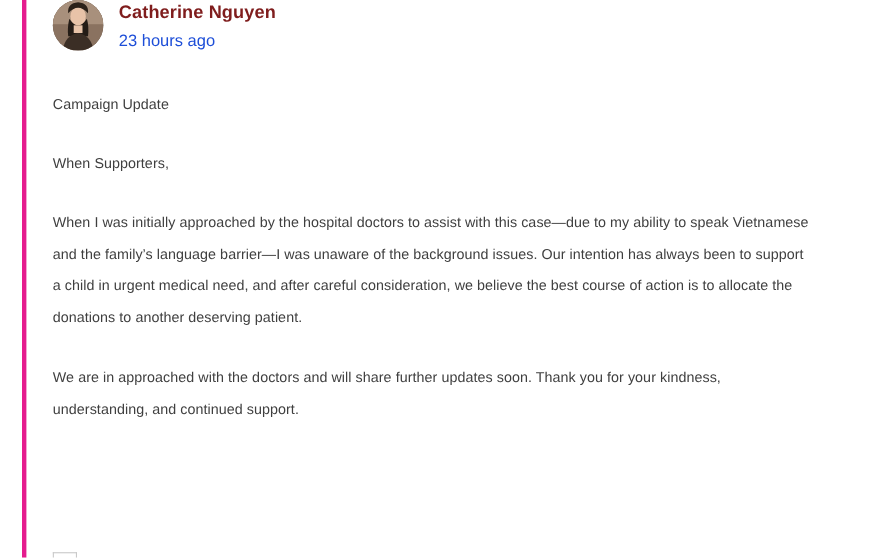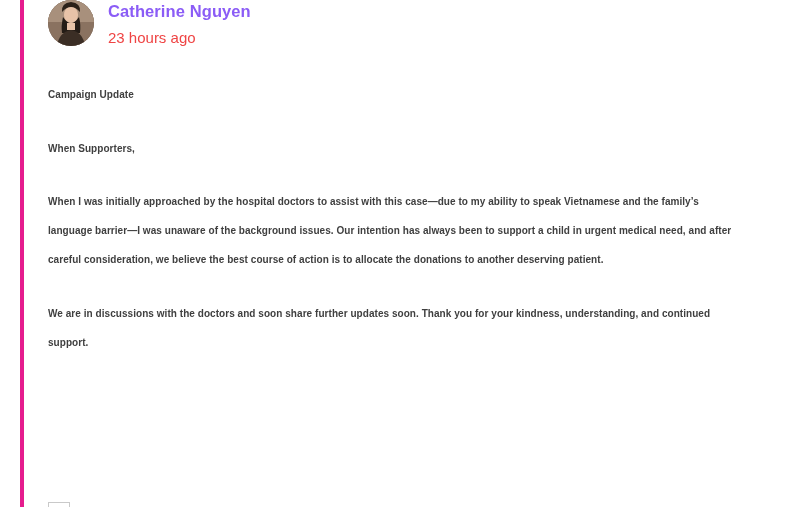--- a/index.html
+++ b/index.html
@@ -53,43 +53,42 @@
   .avatar svg { display: block; }
 
   .author-block {
     margin-left: 14px;
     padding-top: 1px;
   }
 
   .author-name {
     font-size: 16.5px;
     font-weight: bold;
-    color: #8b5cf6;
+    color: #7f1d1d;
     letter-spacing: 0.1px;
     line-height: 20px;
   }
 
   .post-time {
     font-size: 15px;
-    color: #ef4444;
+    color: #1d4ed8;
     line-height: 20px;
     margin-top: 7px;
   }
 
   .post-body {
     padding-top: 18px;
   }
 
   .post-body p {
     margin: 0 16px 25px 0;
-    font-size: 10px;
+    font-size: 13px;
     line-height: 29px;
     color: #3f3f3f;
     letter-spacing: 0.05px;
-    font-weight: bold;
   }
 
   .post-body p.tight {
     margin-bottom: 24px;
   }
 
   
   .bottom-cut {
     position: absolute;
     left: 48px;
@@ -127,18 +126,18 @@
       <div class="author-name">Catherine Nguyen</div>
       <div class="post-time">23 hours ago</div>
     </div>
 
   </div>
 
   <div class="post-body">
     <p>Campaign Update</p>
     <p class="tight">When Supporters,</p>
     <p>When I was initially approached by the hospital doctors to assist with this case—due to my ability to speak Vietnamese and the family’s language barrier—I was unaware of the background issues. Our intention has always been to support a child in urgent medical need, and after careful consideration, we believe the best course of action is to allocate the donations to another deserving patient.</p>
-    <p>We are in discussions with the doctors and soon share further updates soon. Thank you for your kindness, understanding, and continued support.</p>
+    <p>We are in approached with the doctors and will share further updates soon. Thank you for your kindness, understanding, and continued support.</p>
   </div>
 
   <div class="bottom-cut"></div>
 
 </div>
 
 </body></html>

